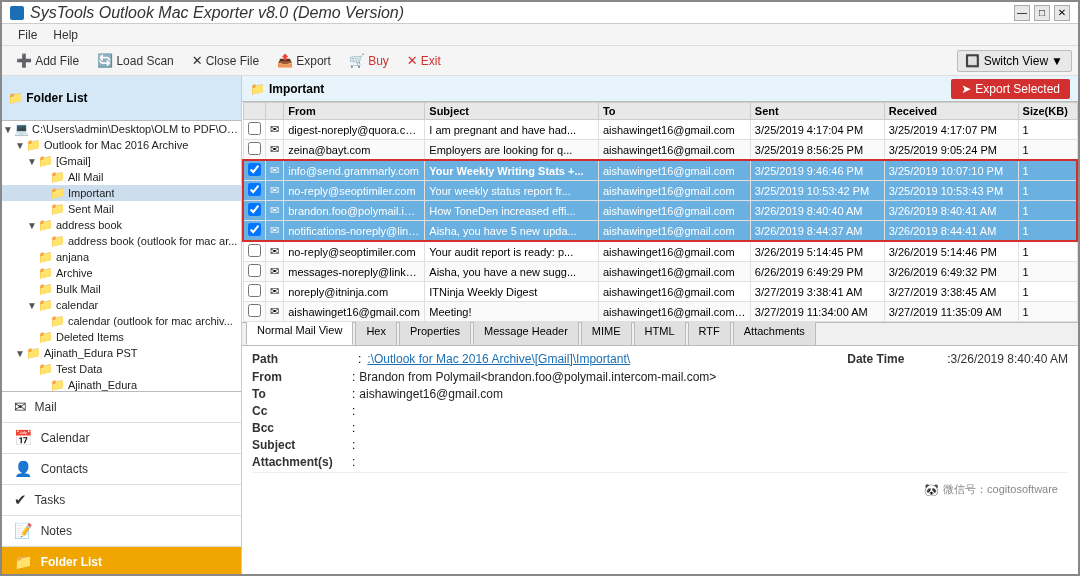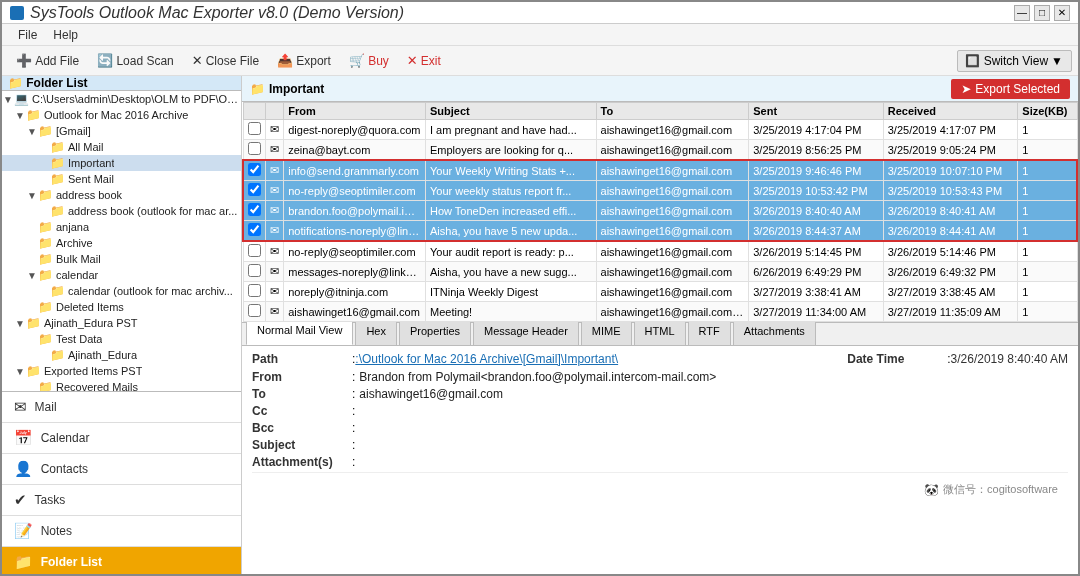--- a/index.html
+++ b/index.html
@@ -21,21 +21,21 @@
     .toolbar { background: #f5f5f5; height: 30px; display: flex; align-items: center; border-bottom: 1px solid #ddd; padding: 0 6px; gap: 2px; }
     .tool-btn { display: flex; align-items: center; gap: 3px; padding: 3px 7px; font-size: 12px; color: #333; cursor: pointer; border: 1px solid transparent; border-radius: 2px; }
     .tool-btn .icon { font-size: 13px; }
     .switch-view { margin-left: auto; display: flex; align-items: center; gap: 3px; padding: 3px 8px; border: 1px solid #bbb; background: #e8e8e8; cursor: pointer; font-size: 12px; border-radius: 2px; }
 
     
     .main-layout { display: flex; height: calc(576px - 74px); }
 
     
     .sidebar { width: 240px; min-width: 240px; background: #fff; border-right: 1px solid #ccc; display: flex; flex-direction: column; overflow: hidden; }
-    .sidebar-header { background: #d4e8f7; padding: 0 6px; font-weight: bold; font-size: 12px; border-bottom: 1px solid #bbb; }
+    .sidebar-header { background: #d4e8f7; padding: 15px 6px; font-weight: bold; font-size: 12px; border-bottom: 1px solid #bbb; }
     .sidebar-tree { flex: 1; overflow-y: auto; overflow-x: hidden; }
     .tree-item { display: flex; align-items: center; padding: 1px 0; cursor: pointer; white-space: nowrap; overflow: hidden; }
     .tree-item.selected { background: #cde; }
     .tree-indent { display: inline-block; width: 12px; flex-shrink: 0; }
     .tree-toggle { width: 12px; flex-shrink: 0; text-align: center; font-size: 10px; color: #555; }
     .tree-icon { width: 16px; flex-shrink: 0; text-align: center; font-size: 12px; }
     .tree-label { font-size: 11px; color: #222; overflow: hidden; text-overflow: ellipsis; padding-left: 2px; }
 
     
     .sidebar-nav { border-top: 1px solid #bbb; }
@@ -353,21 +353,21 @@
     <td style="max-width:160px; overflow:hidden; text-overflow:ellipsis;">Employers are looking for q...</td>
     <td style="max-width:140px; overflow:hidden; text-overflow:ellipsis;">aishawinget16@gmail.com</td>
     <td>3/25/2019 8:56:25 PM</td>
     <td>3/25/2019 9:05:24 PM</td>
     <td>1</td>
   </tr>
             <tr class="row-selected" style="border-top: 2px solid rgb(211, 47, 47); border-left: 2px solid rgb(211, 47, 47); border-right: 2px solid rgb(211, 47, 47);">
     <td class="cb-cell"><input type="checkbox" checked="" style=""></td>
     <td class="icon-cell">✉</td>
     <td style="max-width:130px; overflow:hidden; text-overflow:ellipsis;">info@send.grammarly.com</td>
-    <td style="max-width:160px; overflow:hidden; text-overflow:ellipsis;">Your Weekly Writing Stats +...</td>
+    <td style="max-width:160px; overflow:hidden; text-overflow:ellipsis;font-weight:bold;">Your Weekly Writing Stats +...</td>
     <td style="max-width:140px; overflow:hidden; text-overflow:ellipsis;">aishawinget16@gmail.com</td>
     <td>3/25/2019 9:46:46 PM</td>
     <td>3/25/2019 10:07:10 PM</td>
     <td>1</td>
   </tr>
             <tr class="row-selected" style="border-left: 2px solid rgb(211, 47, 47); border-right: 2px solid rgb(211, 47, 47);">
     <td class="cb-cell"><input type="checkbox" checked="" style=""></td>
     <td class="icon-cell">✉</td>
     <td style="max-width:130px; overflow:hidden; text-overflow:ellipsis;">no-reply@seoptimiler.com</td>
     <td style="max-width:160px; overflow:hidden; text-overflow:ellipsis;">Your weekly status report fr...</td>
@@ -458,21 +458,21 @@
           <div class="tab">Properties</div>
           <div class="tab">Message Header</div>
           <div class="tab">MIME</div>
           <div class="tab">HTML</div>
           <div class="tab">RTF</div>
           <div class="tab">Attachments</div>
         </div>
 
       <div class="preview-pane">
         <div class="preview-path-row">
-          <div style="display:flex; justify-content:space-between;">
+          <div style="display:flex; gap:6px;justify-content:space-between;">
             <span class="preview-label">Path</span>
             <span>:</span>
             <span class="preview-path-value">:\Outlook for Mac 2016 Archive\[Gmail]\Important\</span>
           </div>
           <div style="display:flex; align-items:center;">
             <span class="preview-label">Date Time</span>
             <span>:</span>
             <span class="preview-datetime">3/26/2019 8:40:40 AM</span>
           </div>
         </div>

